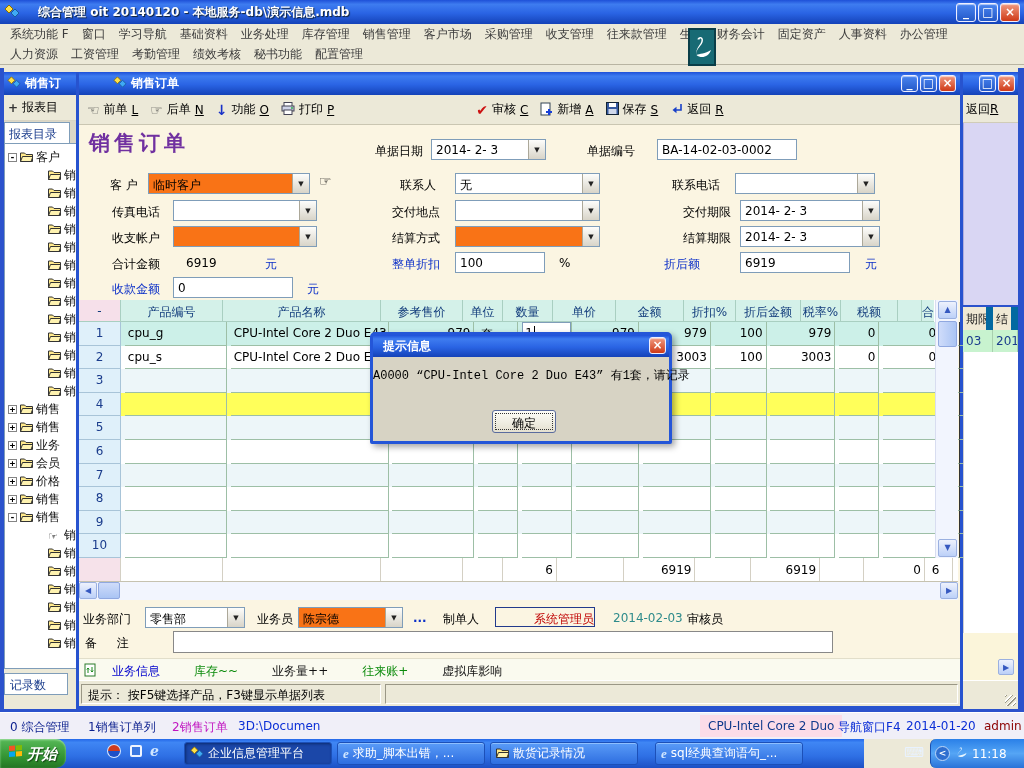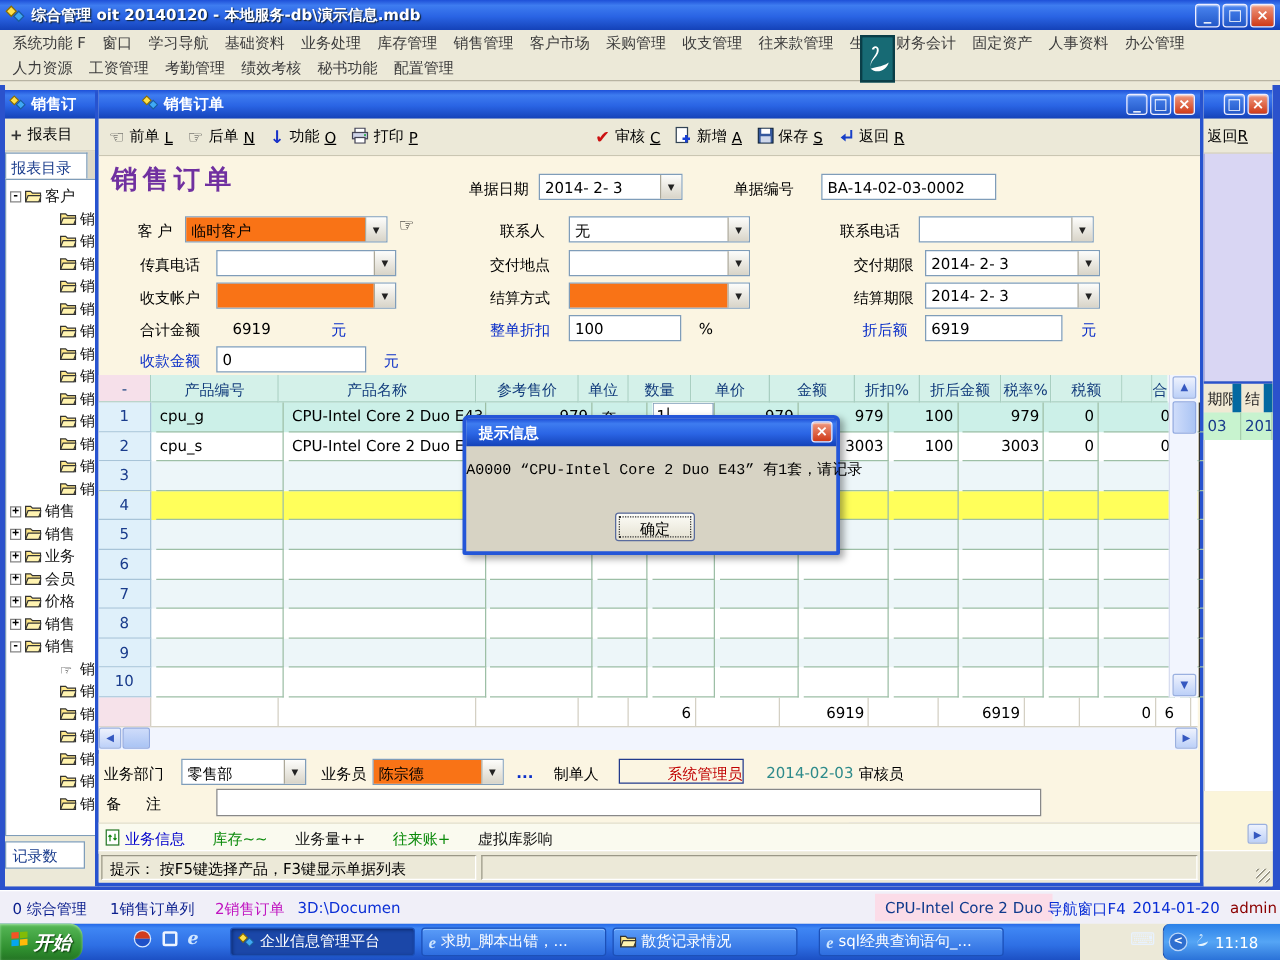--- a/index.html
+++ b/index.html
@@ -2,21 +2,21 @@
 <html><head>
 <meta charset="utf-8">
 <style>
   *{box-sizing:border-box;margin:0;padding:0}
   body{font-family:"DejaVu Sans","Liberation Sans",sans-serif;background:#555}
   #screen{position:relative;width:1024px;height:768px;background:#ece9d8;overflow:hidden;font-size:12px}
   .abs{position:absolute}
   .tbgrad{background:linear-gradient(180deg,#1e50d8 0%,#3e7cf0 18%,#2a64e4 55%,#1442b8 100%)}
   
   #apptitle{left:0;top:0;width:1024px;height:24px;display:flex;align-items:center;padding:0 4px;color:#fff;font-weight:bold}
-  #apptitle .ttl{flex:1;margin-left:5px;white-space:nowrap;overflow:hidden;text-shadow:1px 1px 1px #123}
+  #apptitle .ttl{flex:1;margin-left:18px;white-space:nowrap;overflow:hidden;text-shadow:1px 1px 1px #123}
   .wbtn{width:20px;height:19px;margin-left:2px;border:1px solid #eef;border-radius:3px;background:linear-gradient(#4a85f0,#2358c8);color:#fff;text-align:center;font:bold 12px/16px "DejaVu Sans",sans-serif;box-shadow:inset 0 1px 1px rgba(255,255,255,.6)}
   .wbtn.close{background:linear-gradient(#f09a80,#cf3917)}
   .wbtn.sm{width:17px;height:17px;line-height:14px}
   
   #menubar{left:0;top:24px;width:1024px;height:41px;background:#ece9d8;border-bottom:1px solid #b8b4a2}
   .menurow{display:flex;align-items:center;height:20px;padding-left:8px;gap:9px;color:#3c3c3c;font-size:12px;white-space:nowrap}
   .menu-item{padding:1px 2px}
   #swanlogo{left:688px;top:28px;width:28px;height:38px;z-index:6;border:2px solid #0a3e48;background:#176a74}
   
   .fragtitle{height:23px;display:flex;align-items:center;color:#fff;font-weight:bold;overflow:hidden;white-space:nowrap;padding:0 3px}
@@ -81,21 +81,21 @@
   #vscroll .thumb{position:absolute;left:2px;top:21px;width:19px;height:26px;background:linear-gradient(90deg,#cfdcfa,#aac4f4);border:1px solid #90a8e0;border-radius:2px}
   #vscroll .down{position:absolute;left:2px;bottom:1px;width:19px;height:18px}
   #hscroll{position:absolute;left:0;top:282px;width:879px;height:18px;background:#f2f5fe}
   #hscroll .left{position:absolute;left:0;top:0;width:18px;height:17px}
   #hscroll .thumb{position:absolute;left:19px;top:0;width:22px;height:17px;background:linear-gradient(#cfdcfa,#aac4f4);border:1px solid #90a8e0;border-radius:2px}
   #hscroll .right{position:absolute;right:0;top:0;width:18px;height:17px}
   
   #fw-footer{position:absolute;left:0;top:531px;width:881px;height:80px;background:#fbf5e2}
   #inforow{position:absolute;left:0;top:55px;width:881px;height:25px;background:#fafaef;border-top:1px solid #e2deca;display:flex;align-items:center;gap:18px;padding-left:5px}
   #lavstrip{position:absolute;left:600px;top:55px;width:281px;height:25px;background:#d9d6f3}
-  .infoitem{display:flex;align-items:center;gap:4px;white-space:nowrap}
+  .infoitem{display:flex;align-items:center;gap:16px;white-space:nowrap}
   .infoitem .lbl.blue{color:#0000cc}.infoitem .lbl.green{color:#0a8a0a}.infoitem .lbl.black{color:#111}
   #hintrow{position:absolute;left:0;top:608px;width:881px;height:26px;background:#ece9d8;border-top:1px solid #fff}
   .sunkpanel{position:absolute;top:3px;height:20px;border:1px solid;border-color:#9a9786 #fff #fff #9a9786;padding:2px 0 0 6px;white-space:nowrap;overflow:hidden;color:#000}
   
   #rstrip{left:963px;top:72px;width:55px;height:637px;background:#ece9d8}
   #rs-tb{position:absolute;left:0;top:23px;width:55px;height:28px;background:#ece9d8;border-bottom:1px solid #d0ccb8;padding:6px 0 0 3px;color:#000;white-space:nowrap}
   #rs-lav{position:absolute;left:0;top:51px;width:55px;height:182px;background:#d9d6f3;border-left:1px solid #b0aedd}
   #rs-tblh{position:absolute;left:0;top:233px;width:55px;height:25px;background:#f0e9d4;border-top:2px solid #2b52cc;display:flex}
   #rs-tblh span{padding:4px 2px 0 3px;color:#222;border-right:7px solid #0369a1;overflow:hidden;white-space:nowrap}
   #rs-row{position:absolute;left:0;top:258px;width:55px;height:22px;background:#c8f3cf;display:flex}
@@ -555,21 +555,21 @@
           <span class="val">2014- 2- 3</span>
           <span class="dd">▼</span>
         </div>
 
       <span class="flabel abs" style="left:33px;top:131px">合计金额</span>
       <span class="flabel abs" style="left:107px;top:131px">6919</span>
       <span class="flabel abs bluel" style="left:186px;top:131px">元</span>
       <span class="flabel abs bluel" style="left:313px;top:131px">整单折扣</span>
       <div class="tinput abs" style="left:376px;top:127px;width:90px">100</div>
       <span class="flabel abs" style="left:480px;top:131px">%</span>
-      <span class="flabel abs bluel" style="left:611px;top:131px">折后额</span>
+      <span class="flabel abs bluel" style="left:585px;top:131px">折后额</span>
       <div class="tinput abs" style="left:661px;top:127px;width:110px">6919</div>
       <span class="flabel abs bluel" style="left:786px;top:131px">元</span>
 
       <span class="flabel abs bluel" style="left:33px;top:156px">收款金额</span>
       <div class="tinput abs" style="left:94px;top:152px;width:120px">0</div>
       <span class="flabel abs bluel" style="left:228px;top:156px">元</span>
     </div>
 
     <div id="fw-grid">
       <div class="grid-hdr">

